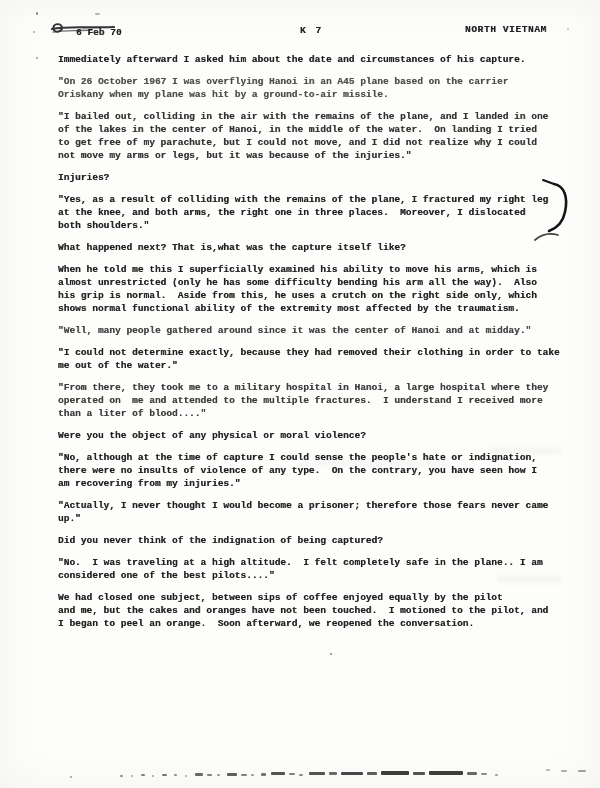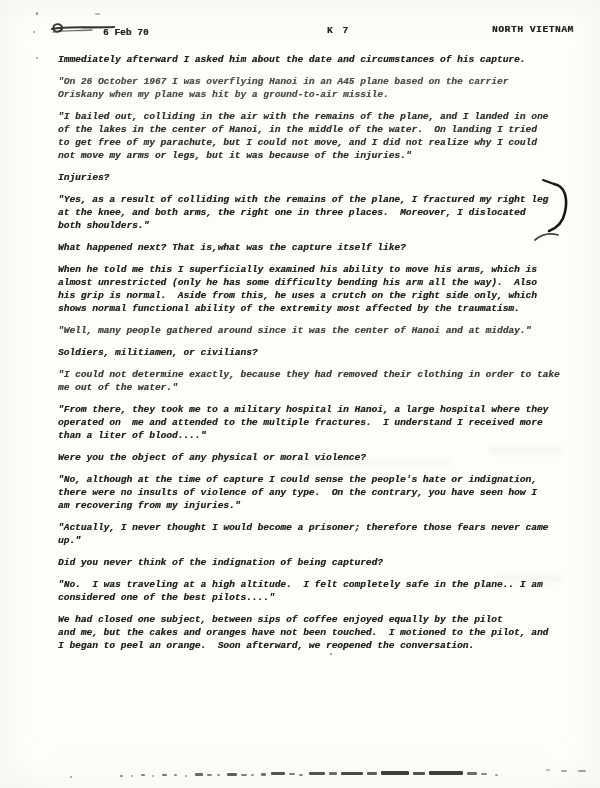--- a/index.html
+++ b/index.html
@@ -14,31 +14,30 @@
     box-shadow:inset 0 0 40px rgba(200,198,190,0.18);
   }
   .scan-text{
     color:#212121;font-weight:bold;
     filter:blur(0.3px);
     text-shadow:0.35px 0.3px 0.45px rgba(25,25,25,0.55);
   }
   .doc-header{
     position:absolute;top:24px;left:0;width:572px;height:14px;
     font-size:9.5px;
-    margin-left:27px;
   }
   .hdr-left{position:absolute;left:76px;top:3px;}
   .hdr-center{position:absolute;left:300px;top:1px;letter-spacing:2px;}
   .hdr-right{position:absolute;left:465px;top:0;letter-spacing:0.6px;}
   .scribble{position:absolute;left:50px;top:20px;width:72px;height:18px;opacity:0.88;}
   .content{
     position:absolute;top:53px;left:58px;width:530px;
     font-size:9.5px;line-height:13px;
   }
-  .para{white-space:pre;margin:0 0 9px 0;font-style:italic;}
+  .para{white-space:pre;margin:0 0 9px 0;}
   .para:nth-of-type(2){opacity:0.8;}
   .para:nth-of-type(3){opacity:0.92;}
   .para:nth-of-type(8){opacity:0.85;}
   .para:nth-of-type(10){opacity:0.88;}
   .para:nth-of-type(18){opacity:0.82;}
   .para:nth-of-type(19){opacity:0.85;}
   .margin-mark{position:absolute;left:534px;top:176px;width:62px;height:70px;}
   .mark{position:absolute;background:#1b1b1b;border-radius:1px;}
   .streak{position:absolute;background:#777;filter:blur(2px);}
 </style>
@@ -70,21 +69,20 @@
       <p class="para">Injuries?</p>
       <p class="para">"Yes, as a result of colliding with the remains of the plane, I fractured my right leg
 at the knee, and both arms, the right one in three places.  Moreover, I dislocated
 both shoulders."</p>
       <p class="para">What happened next? That is,what was the capture itself like?</p>
       <p class="para">When he told me this I superficially examined his ability to move his arms, which is
 almost unrestricted (only he has some difficulty bending his arm all the way).  Also
 his grip is normal.  Aside from this, he uses a crutch on the right side only, which
 shows normal functional ability of the extremity most affected by the traumatism.</p>
       <p class="para">"Well, many people gathered around since it was the center of Hanoi and at midday."</p>
-      <p class="para">Soldiers, militiamen, or civilians?</p>
       <p class="para">"I could not determine exactly, because they had removed their clothing in order to take
 me out of the water."</p>
       <p class="para">"From there, they took me to a military hospital in Hanoi, a large hospital where they
 operated on  me and attended to the multiple fractures.  I understand I received more
 than a liter of blood...."</p>
       <p class="para">Were you the object of any physical or moral violence?</p>
       <p class="para">"No, although at the time of capture I could sense the people's hate or indignation,
 there were no insults of violence of any type.  On the contrary, you have seen how I
 am recovering from my injuries."</p>
       <p class="para">"Actually, I never thought I would become a prisoner; therefore those fears never came

